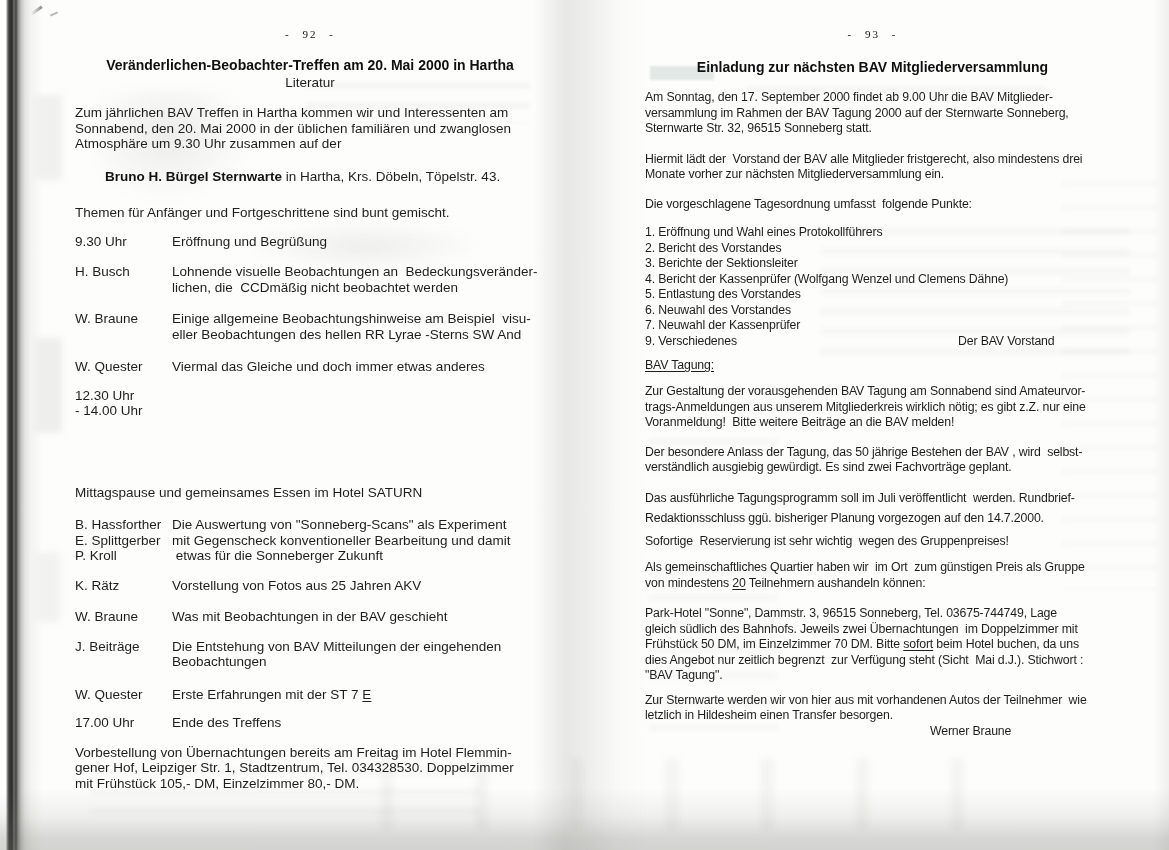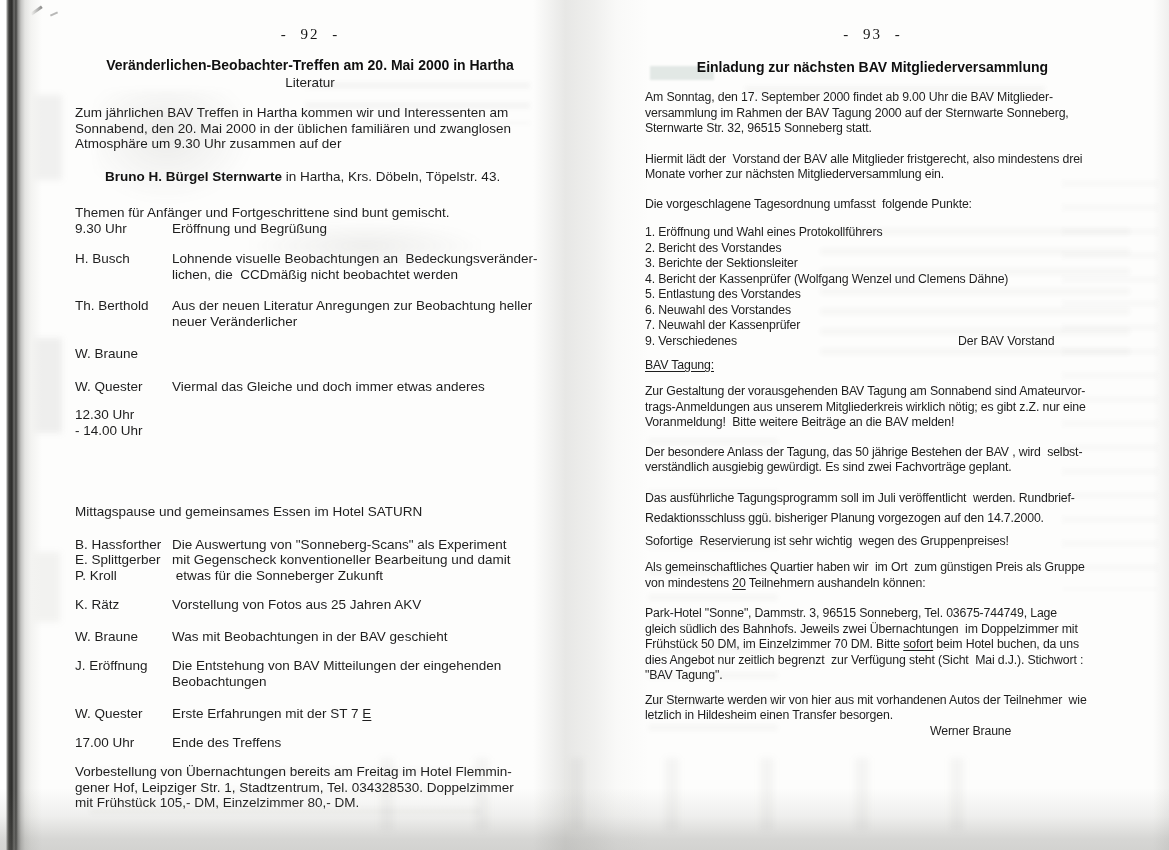--- a/index.html
+++ b/index.html
@@ -30,21 +30,21 @@
     position:absolute;right:0;top:0;width:16px;height:850px;z-index:5;pointer-events:none;
     background:linear-gradient(to right, rgba(120,120,115,0), rgba(120,120,115,.10));
   }
   .pen-mark{position:absolute;background:rgba(45,45,43,.55);z-index:4;}
   
   .page{position:absolute;top:0;z-index:3;}
   .page-left{left:75px;width:502px;padding-top:26px;font-size:13.5px;line-height:15.5px;}
   .page-right{left:645px;width:520px;padding-top:26px;font-size:12.3px;line-height:15.5px;letter-spacing:-0.15px;}
   .t{white-space:pre-wrap;color:#1e1e1e;}
   .pagenum{
-    font-family:"Liberation Serif", serif;font-size:15px;line-height:16px;
+    font-family:"Liberation Serif", serif;font-size:11px;line-height:16px;
     letter-spacing:2px;word-spacing:7px;text-align:center;color:#161616;
   }
   .page-left .pagenum{width:470px;}
   .page-right .pagenum{width:455px;}
   .doc-title{font-weight:bold;font-size:14px;line-height:17px;text-align:center;color:#101010;white-space:pre-wrap;}
   .page-left .doc-title{width:470px;}
   .page-right .doc-title{width:455px;letter-spacing:0;}
   .subtitle{font-size:13.5px;line-height:17px;text-align:center;width:470px;}
   .venue{padding-left:30px;}
   .b{font-weight:bold;color:#131313;}
@@ -81,38 +81,35 @@
 <div class="pen-mark" style="left:50px;top:13px;width:8px;height:2px;transform:rotate(-25deg);opacity:.6;"></div>
 
 <div class="page page-left">
   <div class="pagenum" style="margin-bottom:15px;">- 92 -</div>
   <div class="doc-title">Veränderlichen-Beobachter-Treffen am 20. Mai 2000 in Hartha</div>
   <div class="subtitle" style="margin-bottom:14px;">Literatur</div>
   <div class="t" style="margin-bottom:17px;">Zum jährlichen BAV Treffen in Hartha kommen wir und Interessenten am
 Sonnabend, den 20. Mai 2000 in der üblichen familiären und zwanglosen
 Atmosphäre um 9.30 Uhr zusammen auf der</div>
   <div class="t venue" style="margin-bottom:21px;"><span class="b">Bruno H. Bürgel Sternwarte</span><span> in Hartha, Krs. Döbeln, Töpelstr. 43.</span></div>
-  <div class="t" style="">Themen für Anfänger und Fortgeschrittene sind bunt gemischt.</div>
+  <div class="t" style="margin-bottom:13px;">Themen für Anfänger und Fortgeschrittene sind bunt gemischt.</div>
 
   <div class="srow" style="margin-bottom:15px;">
     <div class="who">9.30 Uhr</div>
     <div class="what">Eröffnung und Begrüßung</div>
   </div>
   <div class="srow" style="margin-bottom:16px;">
     <div class="who">H. Busch</div>
     <div class="what">Lohnende visuelle Beobachtungen an  Bedeckungsveränder-
 lichen, die  CCDmäßig nicht beobachtet werden</div>
   </div>
   <div class="srow" style="margin-bottom:17px;">
-    <div class="who">Th. Berthold</div>
-    <div class="what">Aus der neuen Literatur Anregungen zur Beobachtung heller
-neuer Veränderlicher</div>
-  </div>
-  <div class="srow" style="margin-bottom:17px;">
     <div class="who">W. Braune</div>
+    <div class="what">Einige allgemeine Beobachtungshinweise am Beispiel  visu-
+eller Beobachtungen des hellen RR Lyrae -Sterns SW And</div>
   </div>
   <div class="srow" style="margin-bottom:13px;">
     <div class="who">W. Quester</div>
     <div class="what">Viermal das Gleiche und doch immer etwas anderes</div>
   </div>
   <div class="srow" style="margin-bottom:17px;flex-direction:column;">
     <div class="who">12.30 Uhr
 - 14.00 Uhr</div>
     <div class="what">Mittagspause und gemeinsames Essen im Hotel SATURN</div>
   </div>
@@ -126,21 +123,21 @@
   </div>
   <div class="srow" style="margin-bottom:16px;">
     <div class="who">K. Rätz</div>
     <div class="what">Vorstellung von Fotos aus 25 Jahren AKV</div>
   </div>
   <div class="srow" style="margin-bottom:14px;">
     <div class="who">W. Braune</div>
     <div class="what">Was mit Beobachtungen in der BAV geschieht</div>
   </div>
   <div class="srow" style="margin-bottom:17px;">
-    <div class="who">J. Eröffnung</div>
+    <div class="who">J. Beiträge</div>
     <div class="what">Die Entstehung von BAV Mitteilungen der eingehenden
 Beobachtungen</div>
   </div>
   <div class="srow" style="margin-bottom:13px;">
     <div class="who">W. Quester</div>
     <div class="what"><span>Erste Erfahrungen mit der ST 7 </span><span class="u">E</span></div>
   </div>
   <div class="srow" style="margin-bottom:14px;">
     <div class="who">17.00 Uhr</div>
     <div class="what">Ende des Treffens</div>

